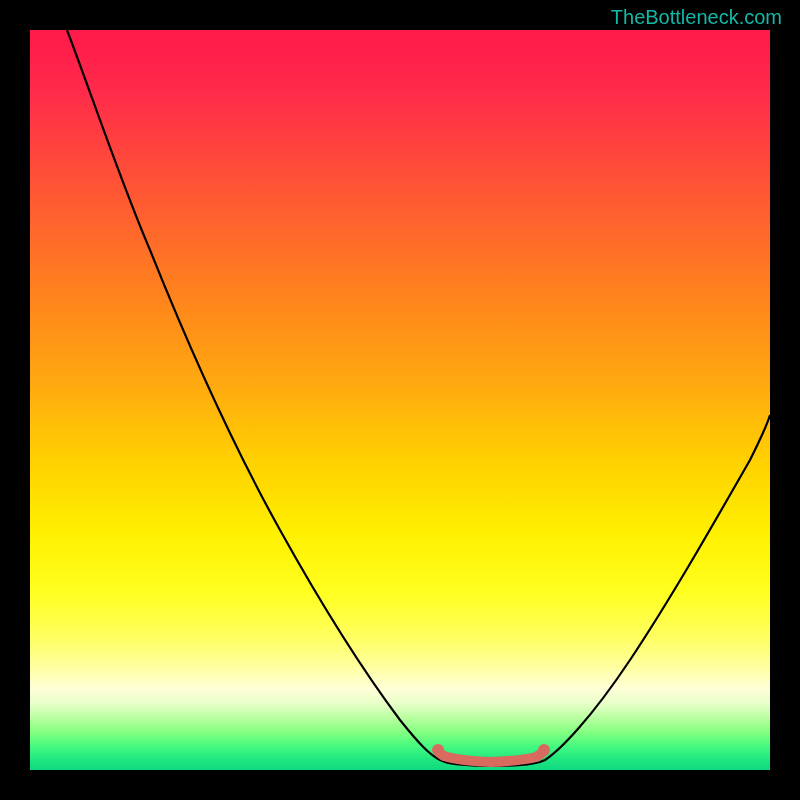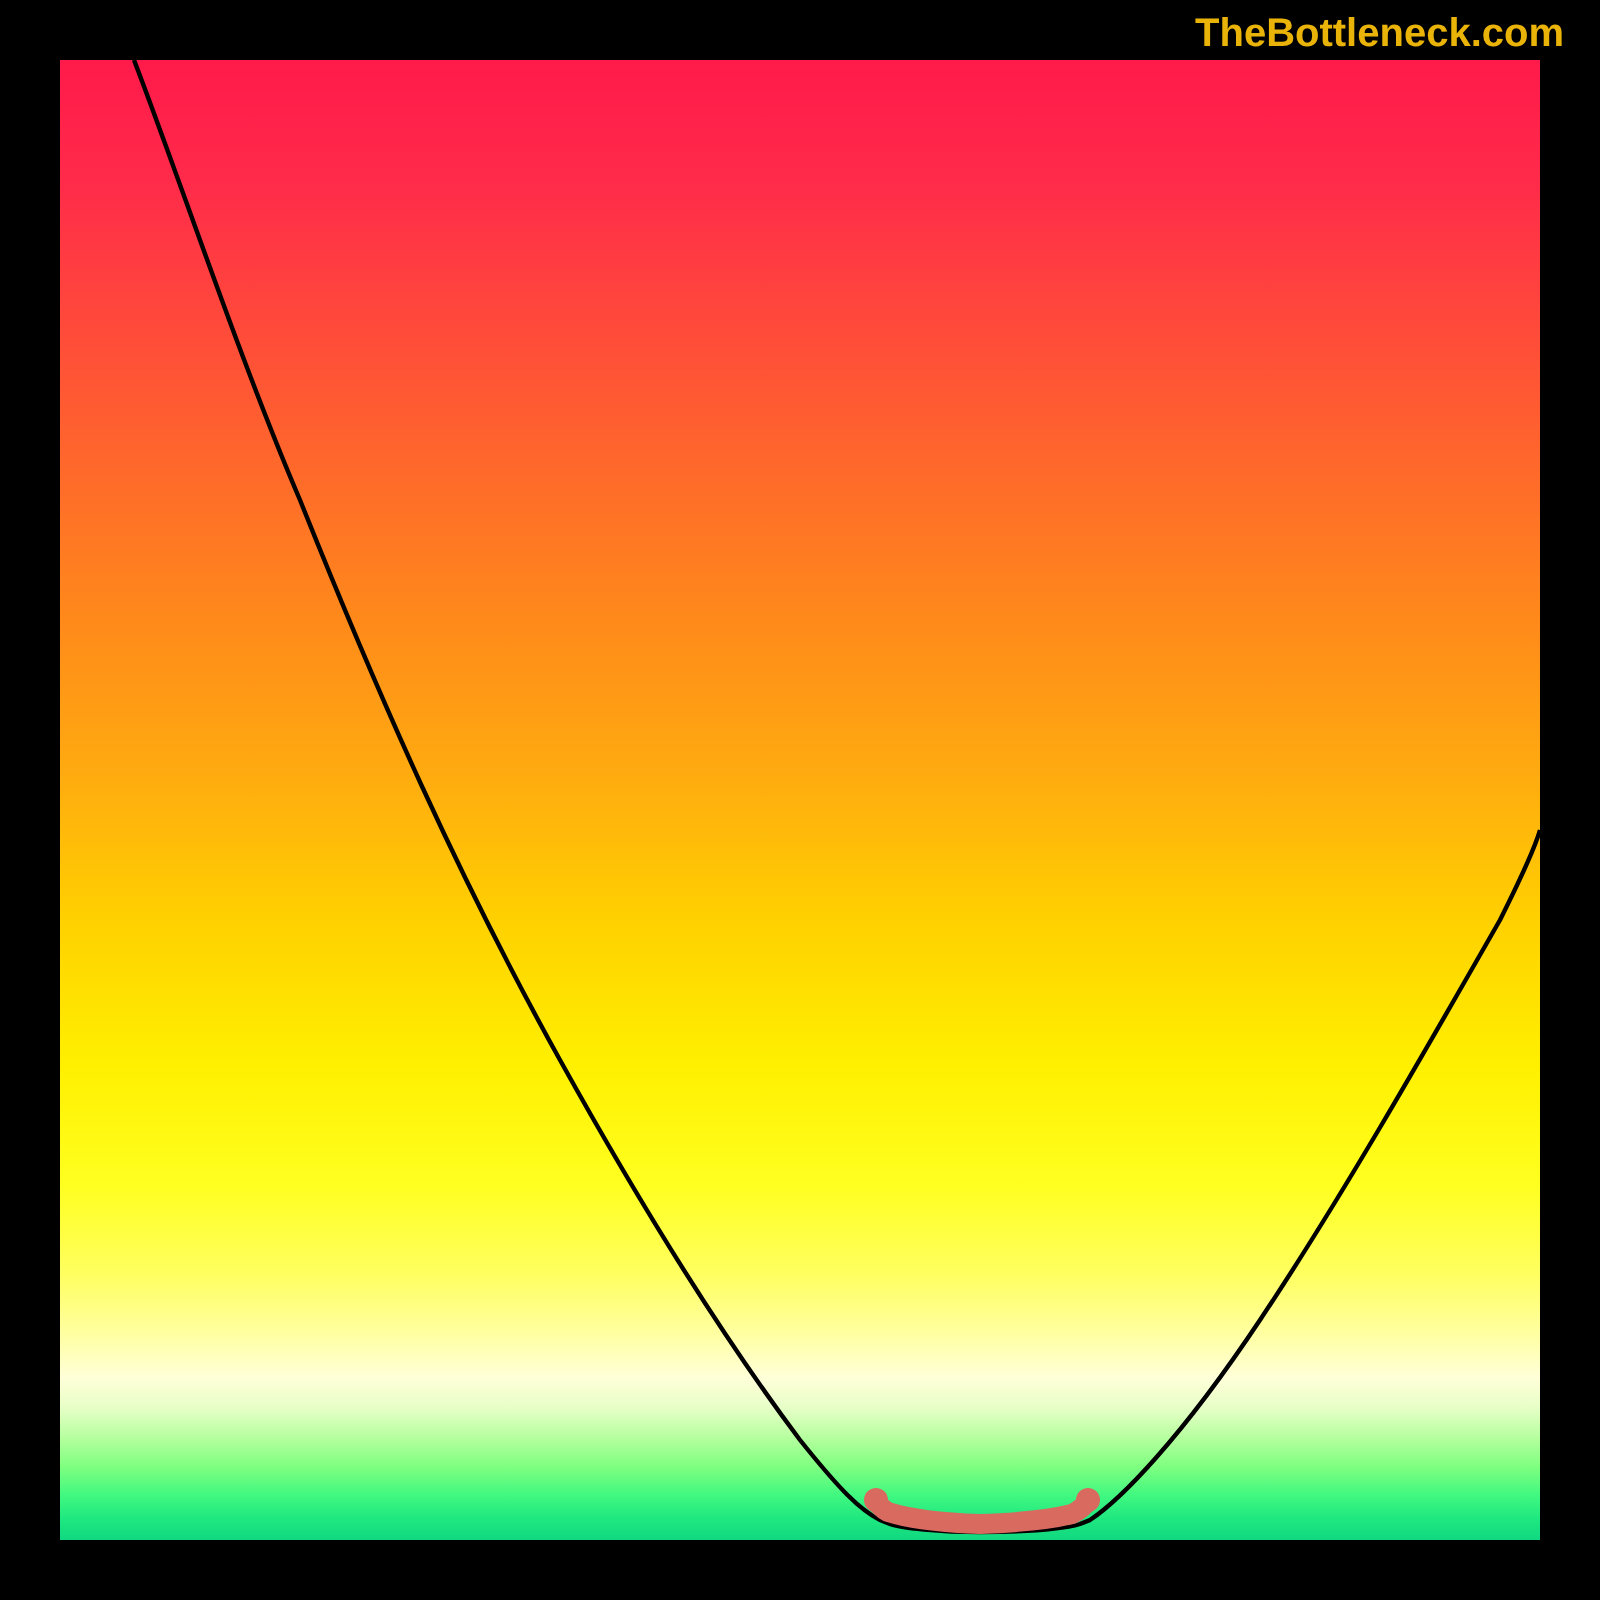--- a/index.html
+++ b/index.html
@@ -8,23 +8,23 @@
     width: 800px;
     height: 800px;
     background: #000;
     position: relative;
     font-family: Arial, sans-serif;
   }
   .watermark {
     position: absolute;
     top: 6px;
     right: 18px;
-    color: #eab308;
+    color: #14b8a6;
     font-size: 20px;
-    font-weight: 700;
+    font-weight: 400;
     z-index: 10;
   }
   .plot-area {
     position: absolute;
     left: 30px;
     top: 30px;
     width: 740px;
     height: 740px;
     overflow: hidden;
   }

